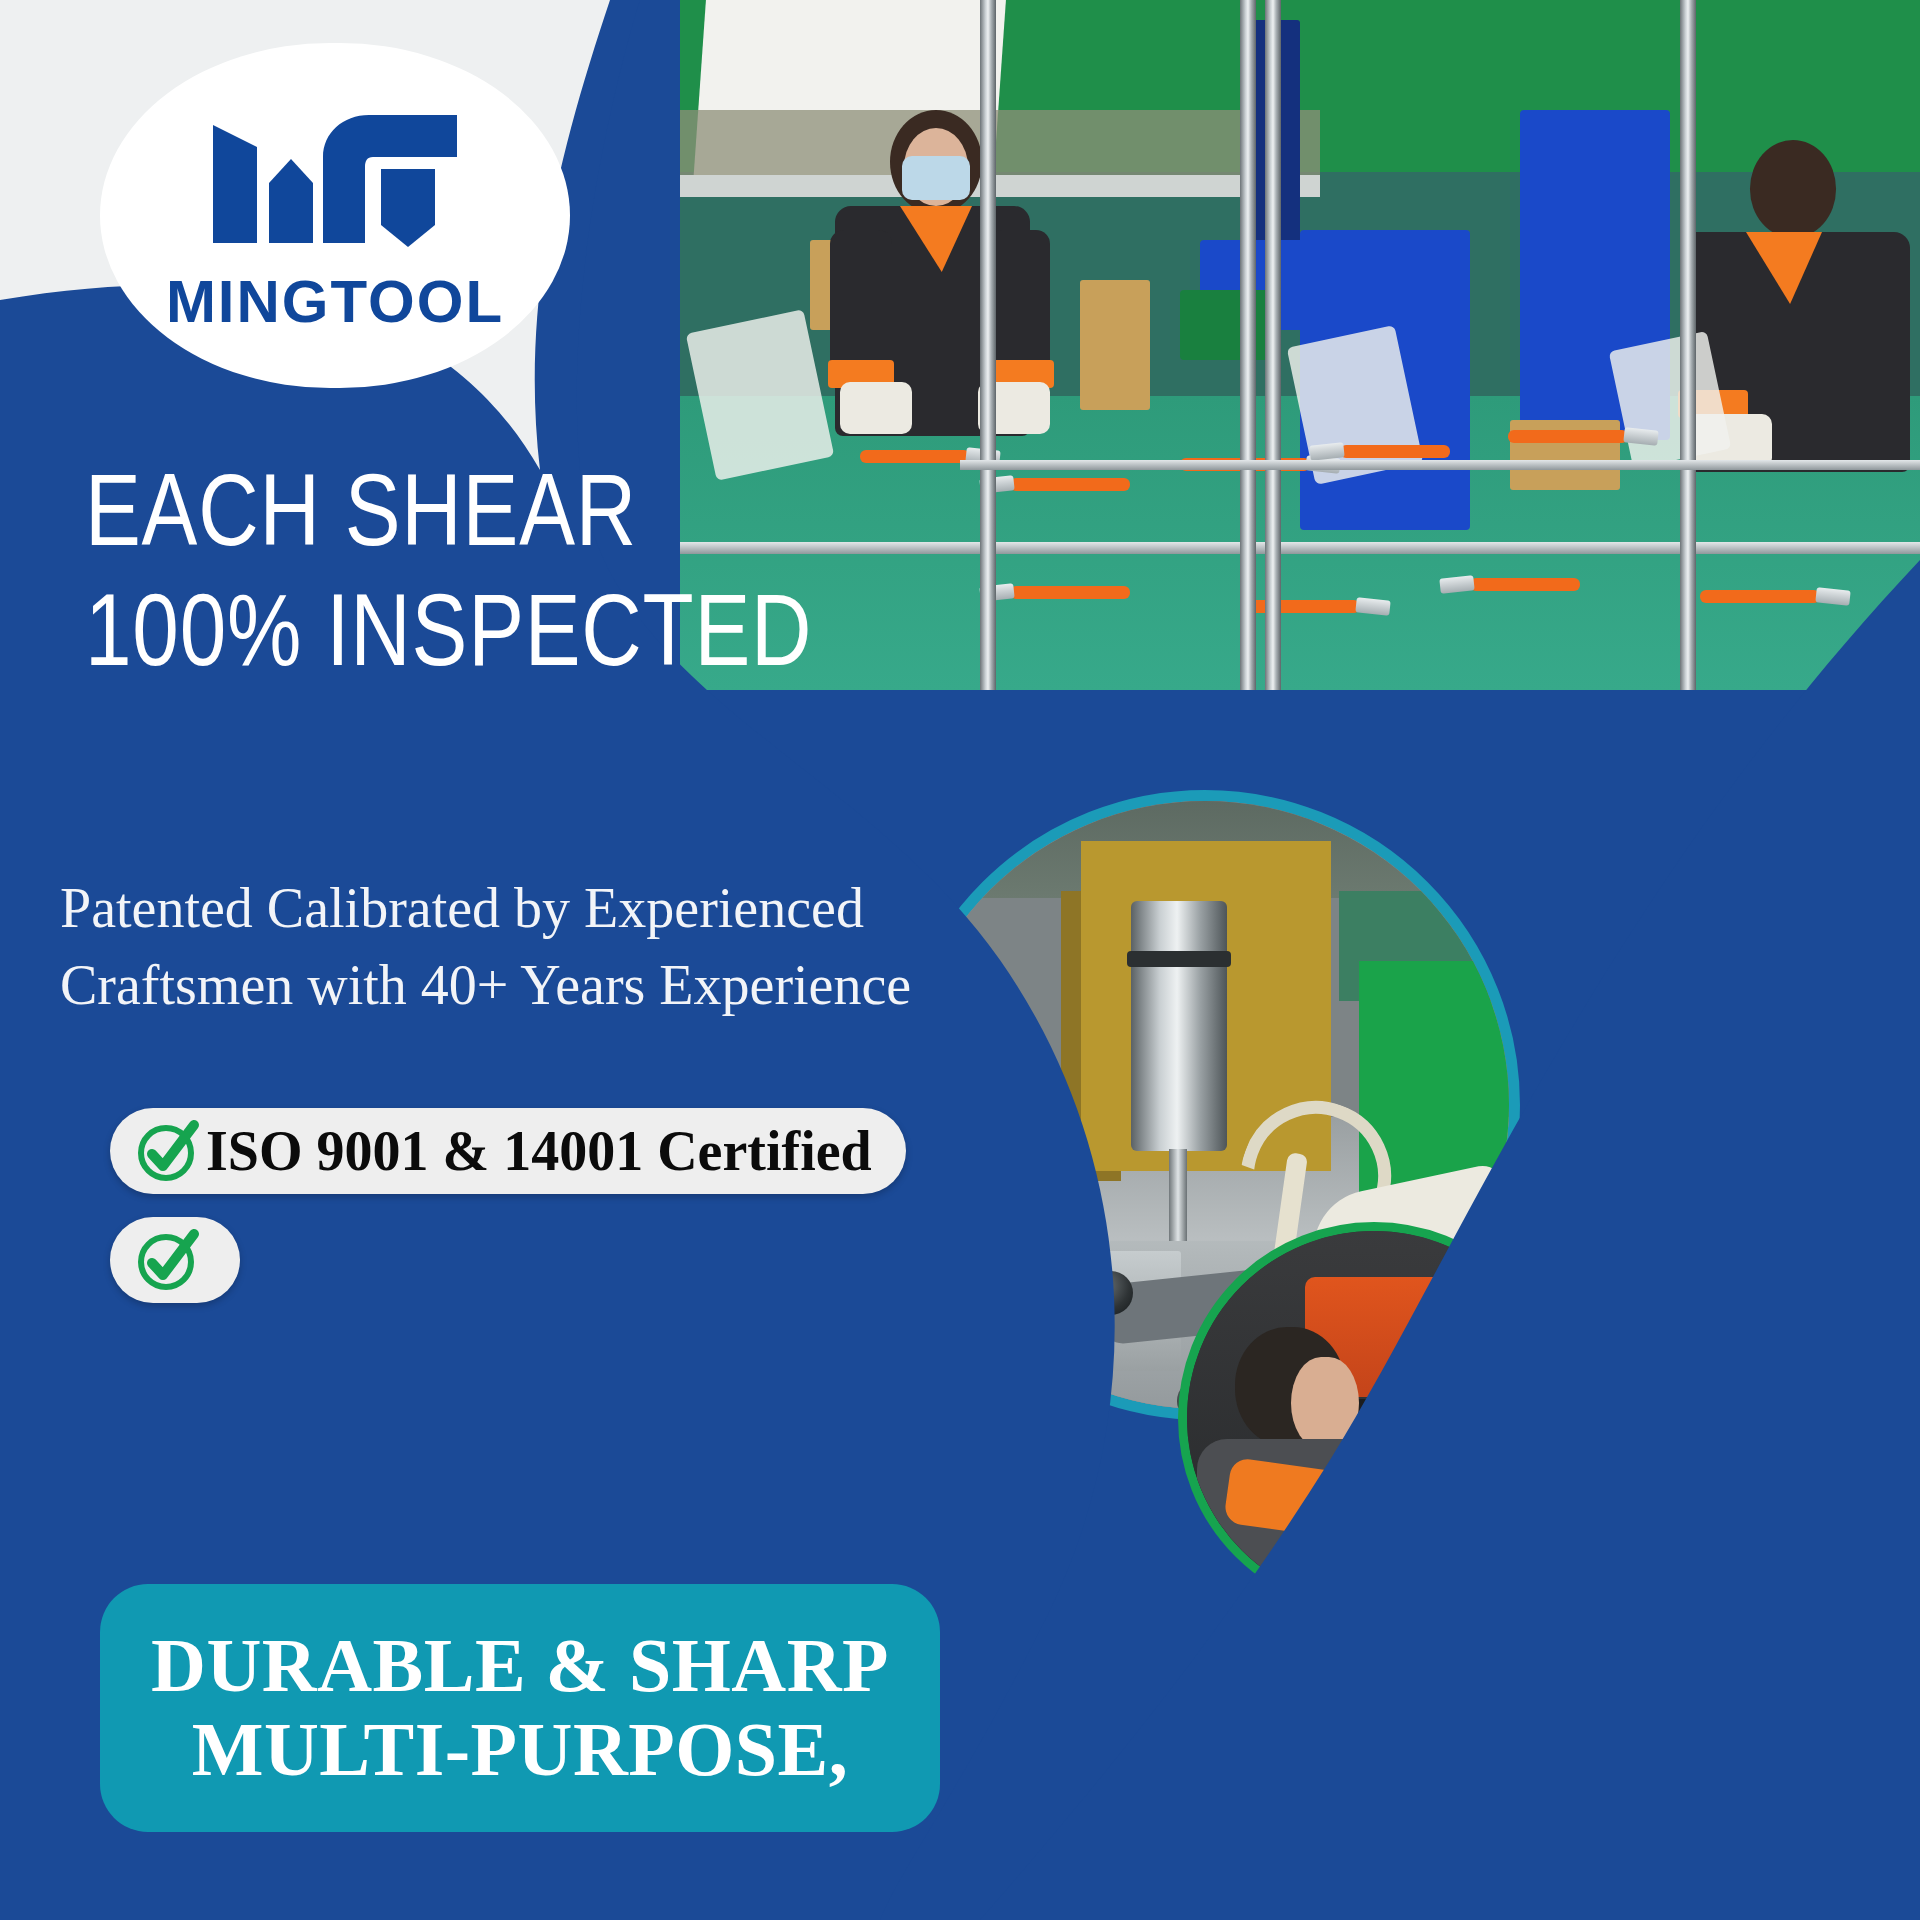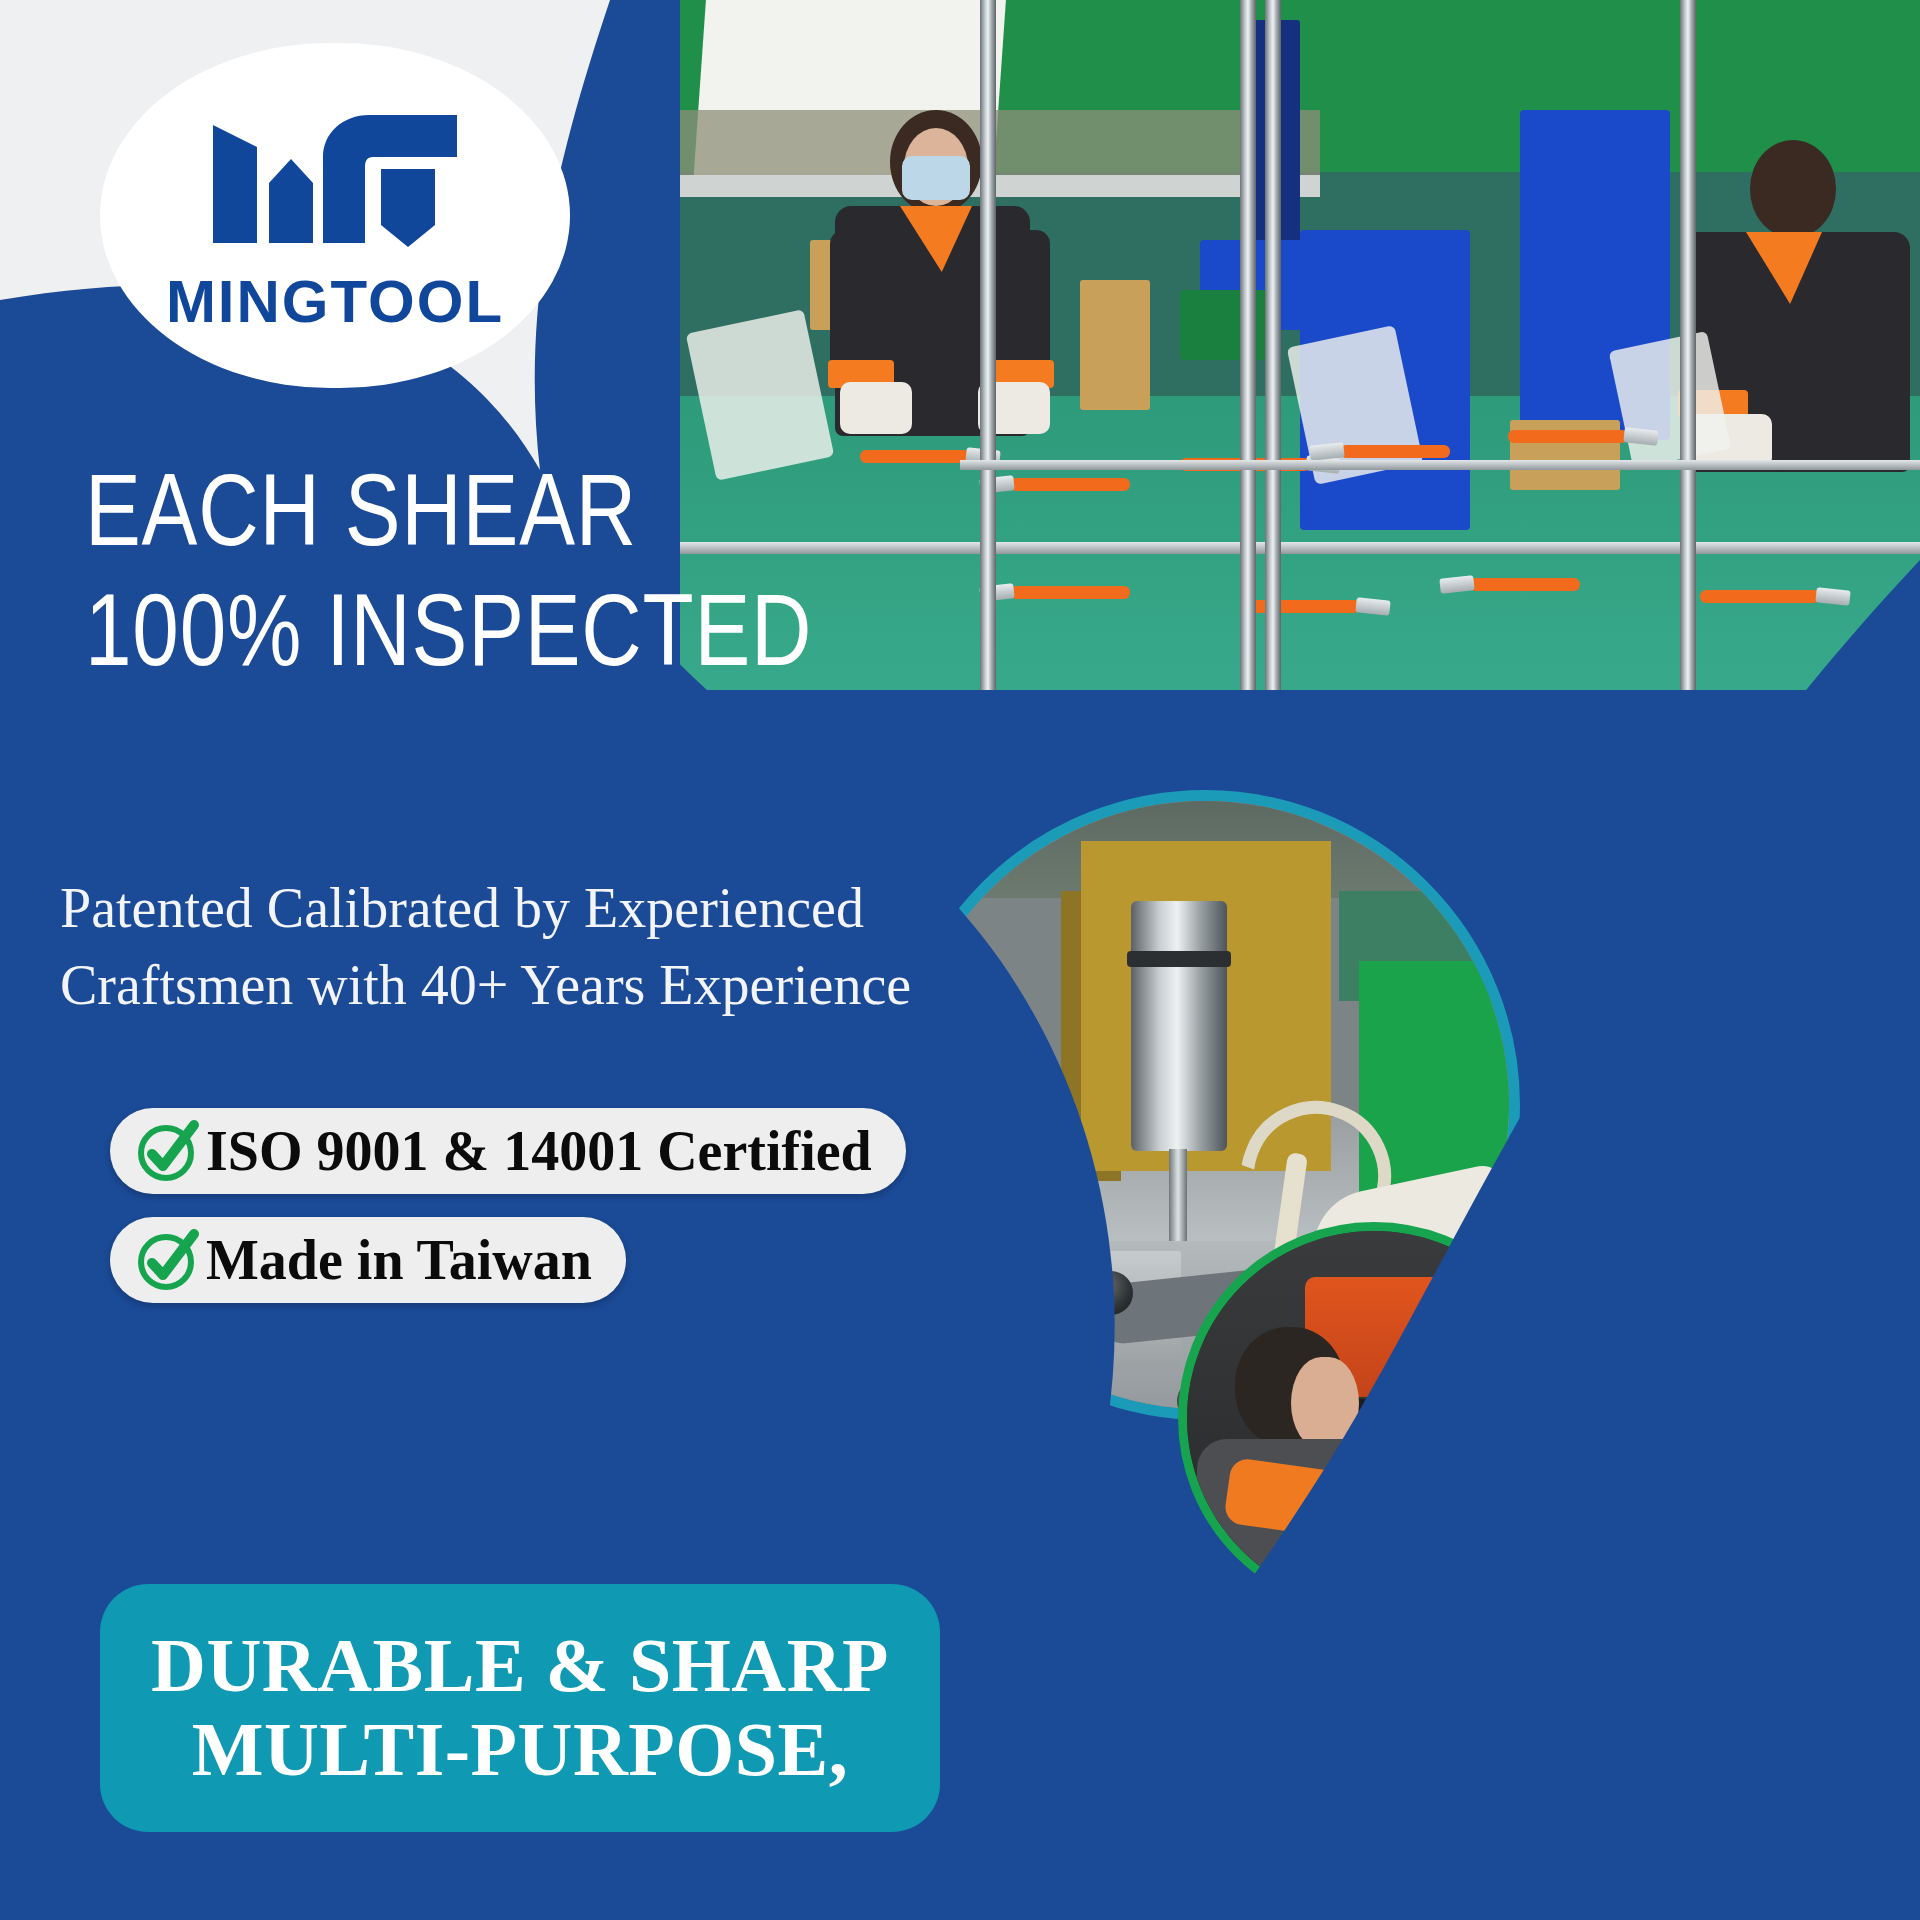--- a/index.html
+++ b/index.html
@@ -324,21 +324,20 @@
       </svg>
       <span class="ptext">ISO 9001 &amp; 14001 Certified</span>
     </div>
 
 
     <div class="pill">
       <svg class="check" viewBox="0 0 72 72">
         <circle cx="34" cy="38" r="25" fill="none" stroke="#16a44f" stroke-width="6"></circle>
         <path d="M20 39 L31 51 L62 10" fill="none" stroke="#16a44f" stroke-width="10" stroke-linecap="round" stroke-linejoin="round"></path>
       </svg>
-      <span class="ptext">Made in Taiwan</span>
     </div>
 
   </div>
 
   <div class="banner">
     <div class="bl">DURABLE &amp; SHARP</div>
     <div class="bl">MULTI-PURPOSE,</div>
   </div>
 
 </div>

